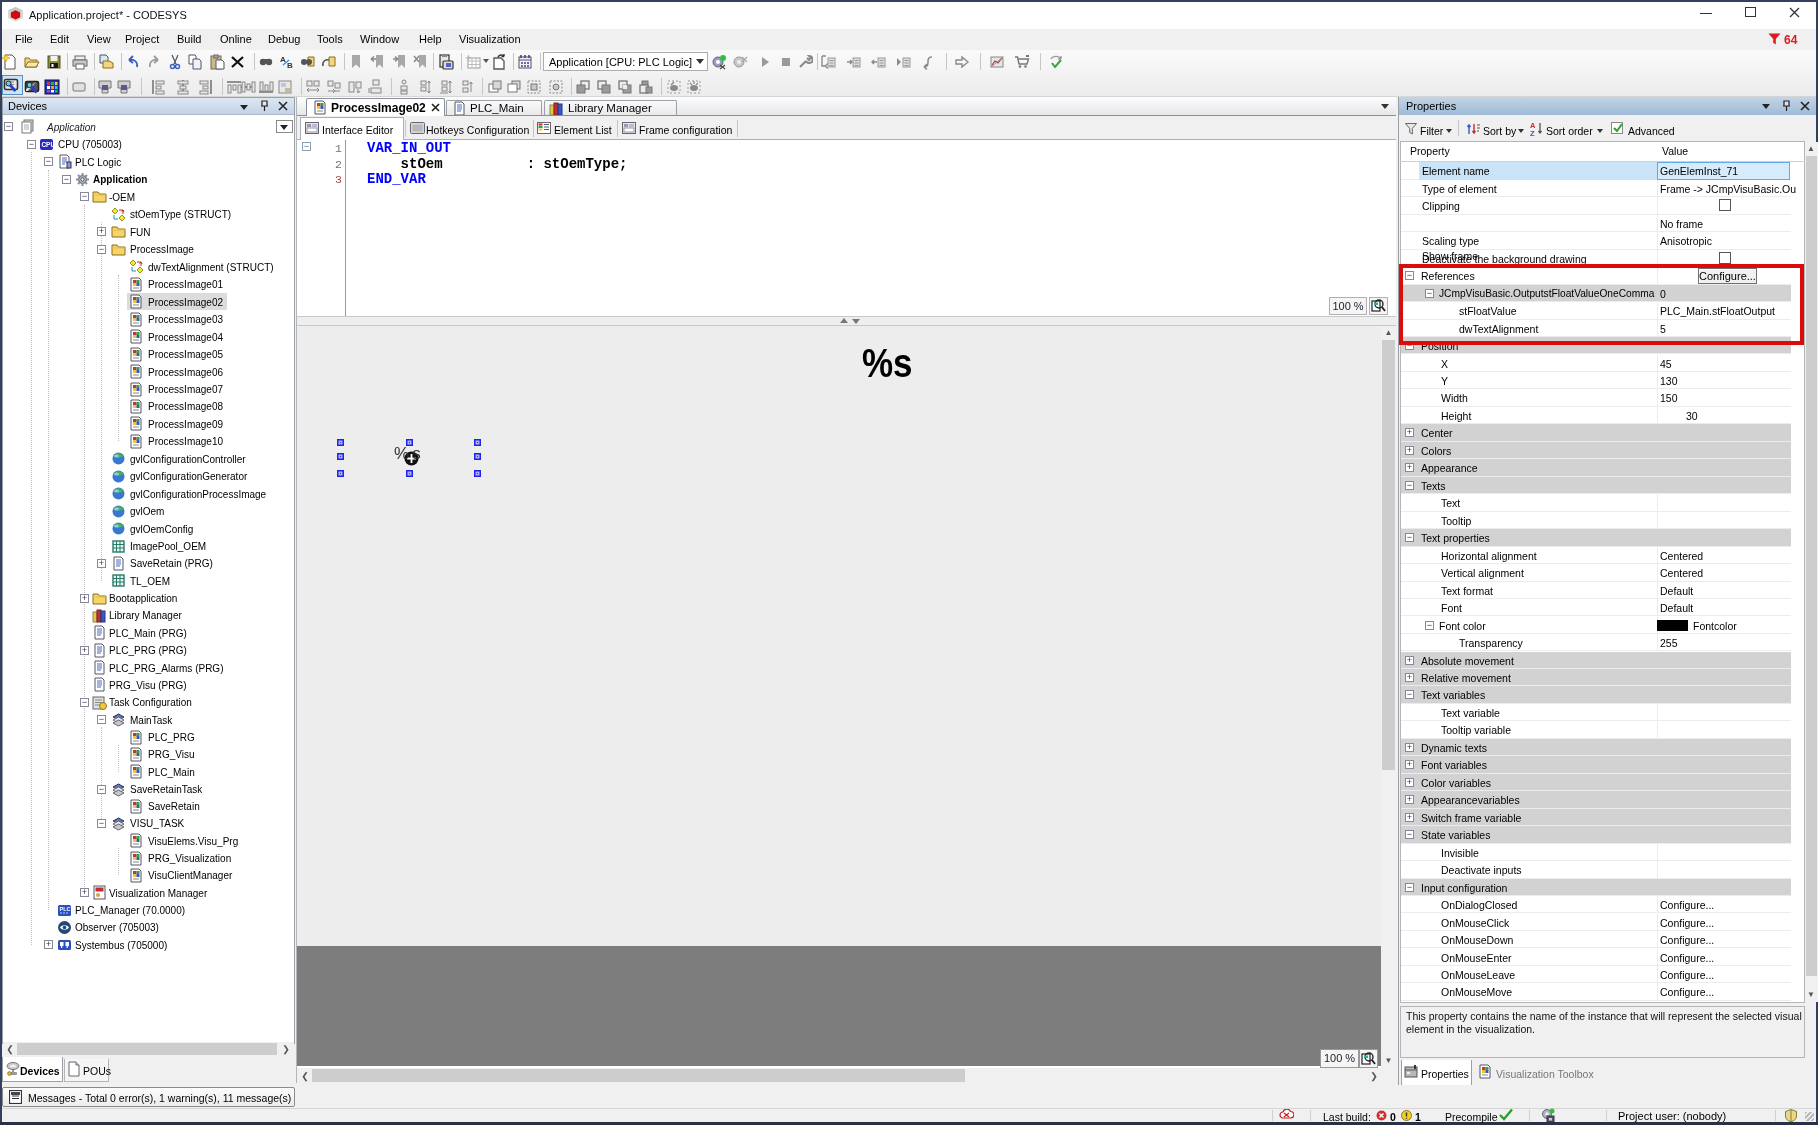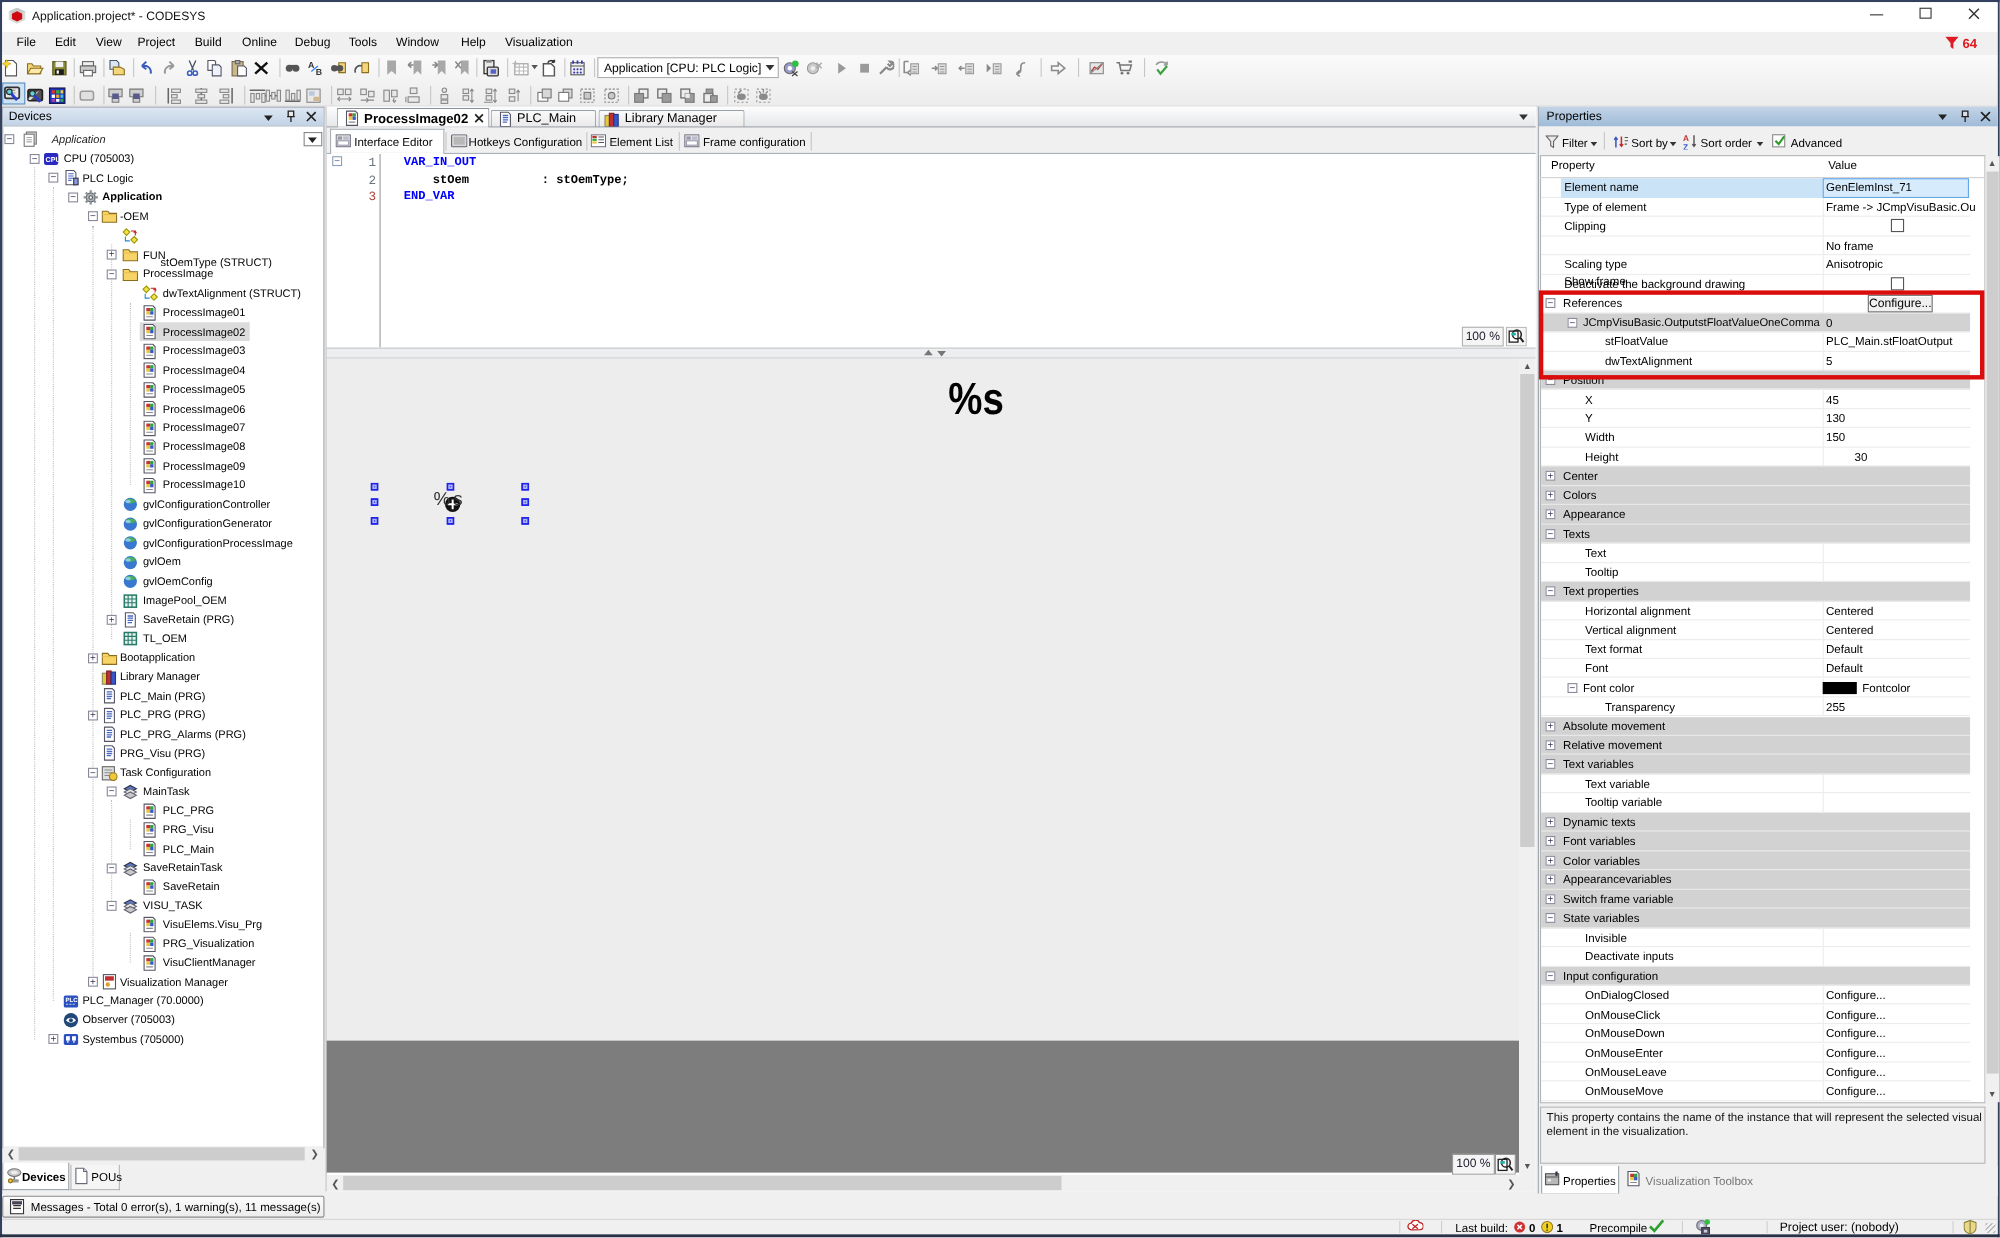--- a/index.html
+++ b/index.html
@@ -453,21 +453,21 @@
     <path d="M1 3 L6 3 L7.5 5 L14 5 L14 13 L1 13 Z" fill="#f7d468" stroke="#8a6d1f"></path>
     <path d="M1 6 L14 6" stroke="#e8bc48"></path>
   </svg>
 <div class="treerow" style="left:109px;top:191.5px;">-OEM</div>
 <svg class="abs" style="left:111px;top:206.5px" width="15" height="15" viewBox="0 0 15 15">
     <path d="M4 1 L7 4 L4 7 L1 4 Z" fill="#f5e050" stroke="#999900"></path>
     <path d="M11 8 L14 11 L11 14 L8 11 Z" fill="#f5e050" stroke="#999900"></path>
     <path d="M8 3 L12 3 L12 7 M12 3 l-1.5 1.5 M12 3 l1 2" stroke="#cc2222" fill="none"></path>
     <path d="M7 12 L3 12 L3 8" stroke="#2288cc" fill="none"></path>
   </svg>
-<div class="treerow" style="left:146px;top:209.0px;margin-top:25px;">stOemType (STRUCT)</div>
+<div class="treerow" style="left:130px;top:209.0px;">stOemType (STRUCT)</div>
 <div class="abs" style="left:97px;top:227px;width:9px;height:9px;border:1px solid #889;background:#fff;font-size:9px;line-height:7px;text-align:center;color:#335">+</div>
 <svg class="abs" style="left:111px;top:224px" width="15" height="15" viewBox="0 0 15 15">
     <path d="M1 3 L6 3 L7.5 5 L14 5 L14 13 L1 13 Z" fill="#f7d468" stroke="#8a6d1f"></path>
     <path d="M1 6 L14 6" stroke="#e8bc48"></path>
   </svg>
 <div class="treerow" style="left:130px;top:226.5px;text-align:right;">FUN</div>
 <div class="abs" style="left:97px;top:244.5px;width:9px;height:9px;border:1px solid #889;background:#fff;font-size:9px;line-height:7px;text-align:center;color:#335">−</div>
 <svg class="abs" style="left:111px;top:241.5px" width="15" height="15" viewBox="0 0 15 15">
     <path d="M1 3 L6 3 L7.5 5 L14 5 L14 13 L1 13 Z" fill="#f7d468" stroke="#8a6d1f"></path>
     <path d="M1 6 L14 6" stroke="#e8bc48"></path>
@@ -853,21 +853,21 @@
 <div class="abs" style="left:405px;top:120px;width:1px;height:17px;background:#c5c5c5"></div>
 <div class="abs" style="left:533px;top:120px;width:1px;height:17px;background:#c5c5c5"></div>
 <div class="abs" style="left:617px;top:120px;width:1px;height:17px;background:#c5c5c5"></div>
 <div class="abs" style="left:737px;top:120px;width:1px;height:17px;background:#c5c5c5"></div>
 <div class="abs" style="left:297px;top:139px;width:1099px;height:1px;background:#aab0b8"></div>
 <div class="abs" style="left:301px;top:139px;width:102px;height:1px;background:#fff"></div>
 <div class="abs" style="left:297px;top:140px;width:1099px;height:176px;background:#fff"></div>
 <div class="abs" style="left:302px;top:142px;width:9px;height:9px;border:1px solid #8ba0b8;background:#fff;font-size:9px;line-height:7px;text-align:center;color:#468">−</div>
 <div class="abs" style="left:322px;top:141px;width:20px;text-align:right;font-family:'Liberation Mono',monospace;font-size:11.5px;line-height:15.5px;color:#6b7580">1<br>2<br><span style="color:#b04038">3</span></div>
 <div class="abs" style="left:345px;top:140px;width:1px;height:176px;background:#9a9a9a"></div>
-<div class="abs" style="left:367px;top:141px;font-family:'Liberation Mono',monospace;font-size:11px;line-height:15.5px;color:#000;font-weight:bold"><span style="color:#0000ff;font-weight:bold">VAR_IN_OUT</span><br>&nbsp;&nbsp;&nbsp;&nbsp;stOem&nbsp;&nbsp;&nbsp;&nbsp;&nbsp;&nbsp;&nbsp;&nbsp;&nbsp;&nbsp;:&nbsp;stOemType;<br><span style="color:#0000ff;font-weight:bold">END_VAR</span></div>
+<div class="abs" style="left:367px;top:141px;font-family:'Liberation Mono',monospace;font-size:14px;line-height:15.5px;color:#000;font-weight:bold"><span style="color:#0000ff;font-weight:bold">VAR_IN_OUT</span><br>&nbsp;&nbsp;&nbsp;&nbsp;stOem&nbsp;&nbsp;&nbsp;&nbsp;&nbsp;&nbsp;&nbsp;&nbsp;&nbsp;&nbsp;:&nbsp;stOemType;<br><span style="color:#0000ff;font-weight:bold">END_VAR</span></div>
 <div class="abs" style="left:1329px;top:297px;width:38px;height:18px;background:#f5f5f5;border:1px solid #b0b0b0;font-size:11px;text-align:center;line-height:16px;color:#223">100 %</div>
 <svg class="abs" style="left:1369px;top:297px" width="19" height="18" viewBox="0 0 19 18">
     <rect x="0.5" y="0.5" width="18" height="17" fill="#f5f5f5" stroke="#b0b0b0"></rect>
     <rect x="3" y="4" width="8" height="10" fill="#fff" stroke="#222" stroke-width="1.2"></rect>
     <circle cx="10" cy="7" r="4" fill="none" stroke="#222" stroke-width="1.4"></circle>
     <path d="M13 10 L16 14" stroke="#222" stroke-width="1.8"></path>
     <rect x="5" y="5.5" width="4" height="2.5" fill="#20b2aa"></rect>
   </svg>
 <div class="abs" style="left:297px;top:316px;width:1099px;height:10px;background:#eceef0;border-top:1px solid #c8c8c8;border-bottom:1px solid #c8c8c8"></div>
 <div class="abs" style="left:840px;top:318px;width:0;height:0;border-left:4px solid transparent;border-right:4px solid transparent;border-bottom:5px solid #777"></div>

